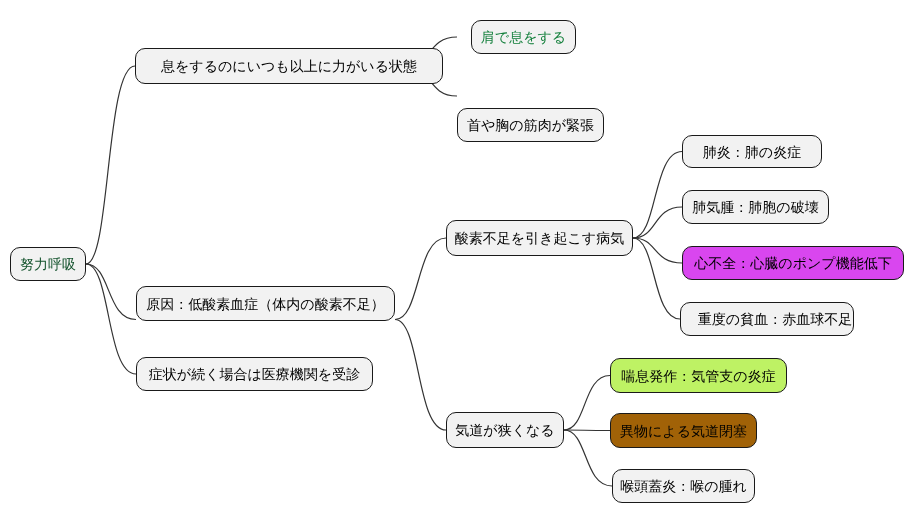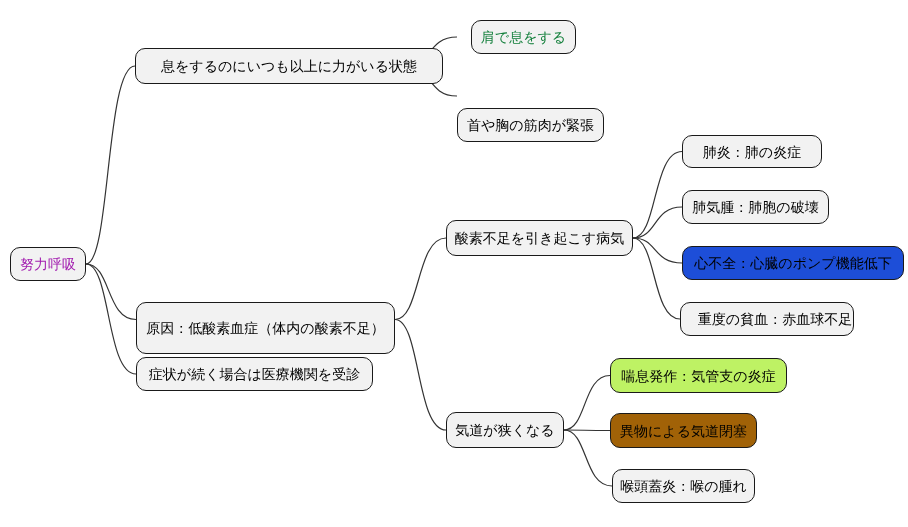--- a/index.html
+++ b/index.html
@@ -52,29 +52,29 @@
       <path d="M 633 238 C 657.5 238, 652.6 207, 682 207" fill="none" stroke="#333333" stroke-width="1.2"></path>
       <path d="M 633 238 C 657.5 238, 652.6 263, 682 263" fill="none" stroke="#333333" stroke-width="1.2"></path>
       <path d="M 633 238 C 656.5 238, 651.8 319, 680 319" fill="none" stroke="#333333" stroke-width="1.2"></path>
       <path d="M 395 319.5 C 420.5 319.5, 416 430, 446 430" fill="none" stroke="#333333" stroke-width="1.2"></path>
       <path d="M 564 430 C 587 430, 582.4 375.5, 610 375.5" fill="none" stroke="#333333" stroke-width="1.2"></path>
       <path d="M 564 430 C 587 430, 582.4 430.5, 610 430.5" fill="none" stroke="#333333" stroke-width="1.2"></path>
       <path d="M 564 430 C 588 430, 583.2 486, 612 486" fill="none" stroke="#333333" stroke-width="1.2"></path>
       <path d="M 86 264 C 111 264, 106 374, 136 374" fill="none" stroke="#333333" stroke-width="1.2"></path>
     </svg>
   <div id="node-layer">
-      <div class="node" style="left: 10px; top: 247px; width: 76px; height: 34px; background: rgb(242, 242, 242); border-color: rgb(26, 26, 26); color: #a21caf;">努力呼吸</div>
+      <div class="node" style="left: 10px; top: 247px; width: 76px; height: 34px; background: rgb(242, 242, 242); border-color: rgb(26, 26, 26); color: #14532d;">努力呼吸</div>
       <div class="node" style="left: 135px; top: 48px; width: 308px; height: 36px; background: rgb(242, 242, 242); border-color: rgb(26, 26, 26); color: rgb(0, 0, 0);">息をするのにいつも以上に力がいる状態</div>
       <div class="node" style="left: 471px; top: 20px; width: 105px; height: 34px; background: rgb(242, 242, 242); border-color: rgb(26, 26, 26); color: #15803d;">肩で息をする</div>
       <div class="node" style="left: 457px; top: 79px; width: 147px; height: 34px; background: rgb(242, 242, 242); border-color: rgb(26, 26, 26); color: rgb(0, 0, 0); margin-top: 29px;">首や胸の筋肉が緊張</div>
-      <div class="node" style="left: 136px; top: 302px; width: 259px; height: 52px; background: rgb(242, 242, 242); border-color: rgb(26, 26, 26); color: rgb(0, 0, 0);">原因：低酸素血症（体内の酸素不足）</div>
+      <div class="node" style="left: 136px; top: 286px; width: 259px; height: 35px; background: rgb(242, 242, 242); border-color: rgb(26, 26, 26); color: rgb(0, 0, 0);">原因：低酸素血症（体内の酸素不足）</div>
       <div class="node" style="left: 446px; top: 220px; width: 187px; height: 36px; background: rgb(242, 242, 242); border-color: rgb(26, 26, 26); color: rgb(0, 0, 0);">酸素不足を引き起こす病気</div>
       <div class="node" style="left: 682px; top: 135px; width: 140px; height: 33px; background: rgb(242, 242, 242); border-color: rgb(26, 26, 26); color: rgb(0, 0, 0);">肺炎：肺の炎症</div>
       <div class="node" style="left: 682px; top: 190px; width: 147px; height: 34px; background: rgb(242, 242, 242); border-color: rgb(26, 26, 26); color: rgb(0, 0, 0);">肺気腫：肺胞の破壊</div>
-      <div class="node" style="left: 682px; top: 246px; width: 222px; height: 34px; background: #1d4ed8; border-color: rgb(26, 26, 26); color: rgb(0, 0, 0);">心不全：心臓のポンプ機能低下</div>
+      <div class="node" style="left: 682px; top: 246px; width: 222px; height: 34px; background: #d946ef; border-color: rgb(26, 26, 26); color: rgb(0, 0, 0);">心不全：心臓のポンプ機能低下</div>
       <div class="node" style="left: 680px; top: 302px; width: 174px; height: 34px; background: rgb(242, 242, 242); border-color: rgb(26, 26, 26); color: rgb(0, 0, 0); padding-left: 20px;">重度の貧血：赤血球不足</div>
       <div class="node" style="left: 446px; top: 412px; width: 118px; height: 36px; background: rgb(242, 242, 242); border-color: rgb(26, 26, 26); color: rgb(0, 0, 0);">気道が狭くなる</div>
       <div class="node" style="left: 610px; top: 358px; width: 177px; height: 35px; background: #bef264; border-color: rgb(26, 26, 26); color: rgb(0, 0, 0);">喘息発作：気管支の炎症</div>
       <div class="node" style="left: 610px; top: 413px; width: 147px; height: 35px; background: #a16207; border-color: rgb(26, 26, 26); color: rgb(0, 0, 0);">異物による気道閉塞</div>
       <div class="node" style="left: 612px; top: 469px; width: 143px; height: 34px; background: rgb(242, 242, 242); border-color: rgb(26, 26, 26); color: rgb(0, 0, 0);">喉頭蓋炎：喉の腫れ</div>
       <div class="node" style="left: 136px; top: 357px; width: 237px; height: 34px; background: rgb(242, 242, 242); border-color: rgb(26, 26, 26); color: rgb(0, 0, 0);">症状が続く場合は医療機関を受診</div>
     </div>
 </div>
 
 </body></html>

